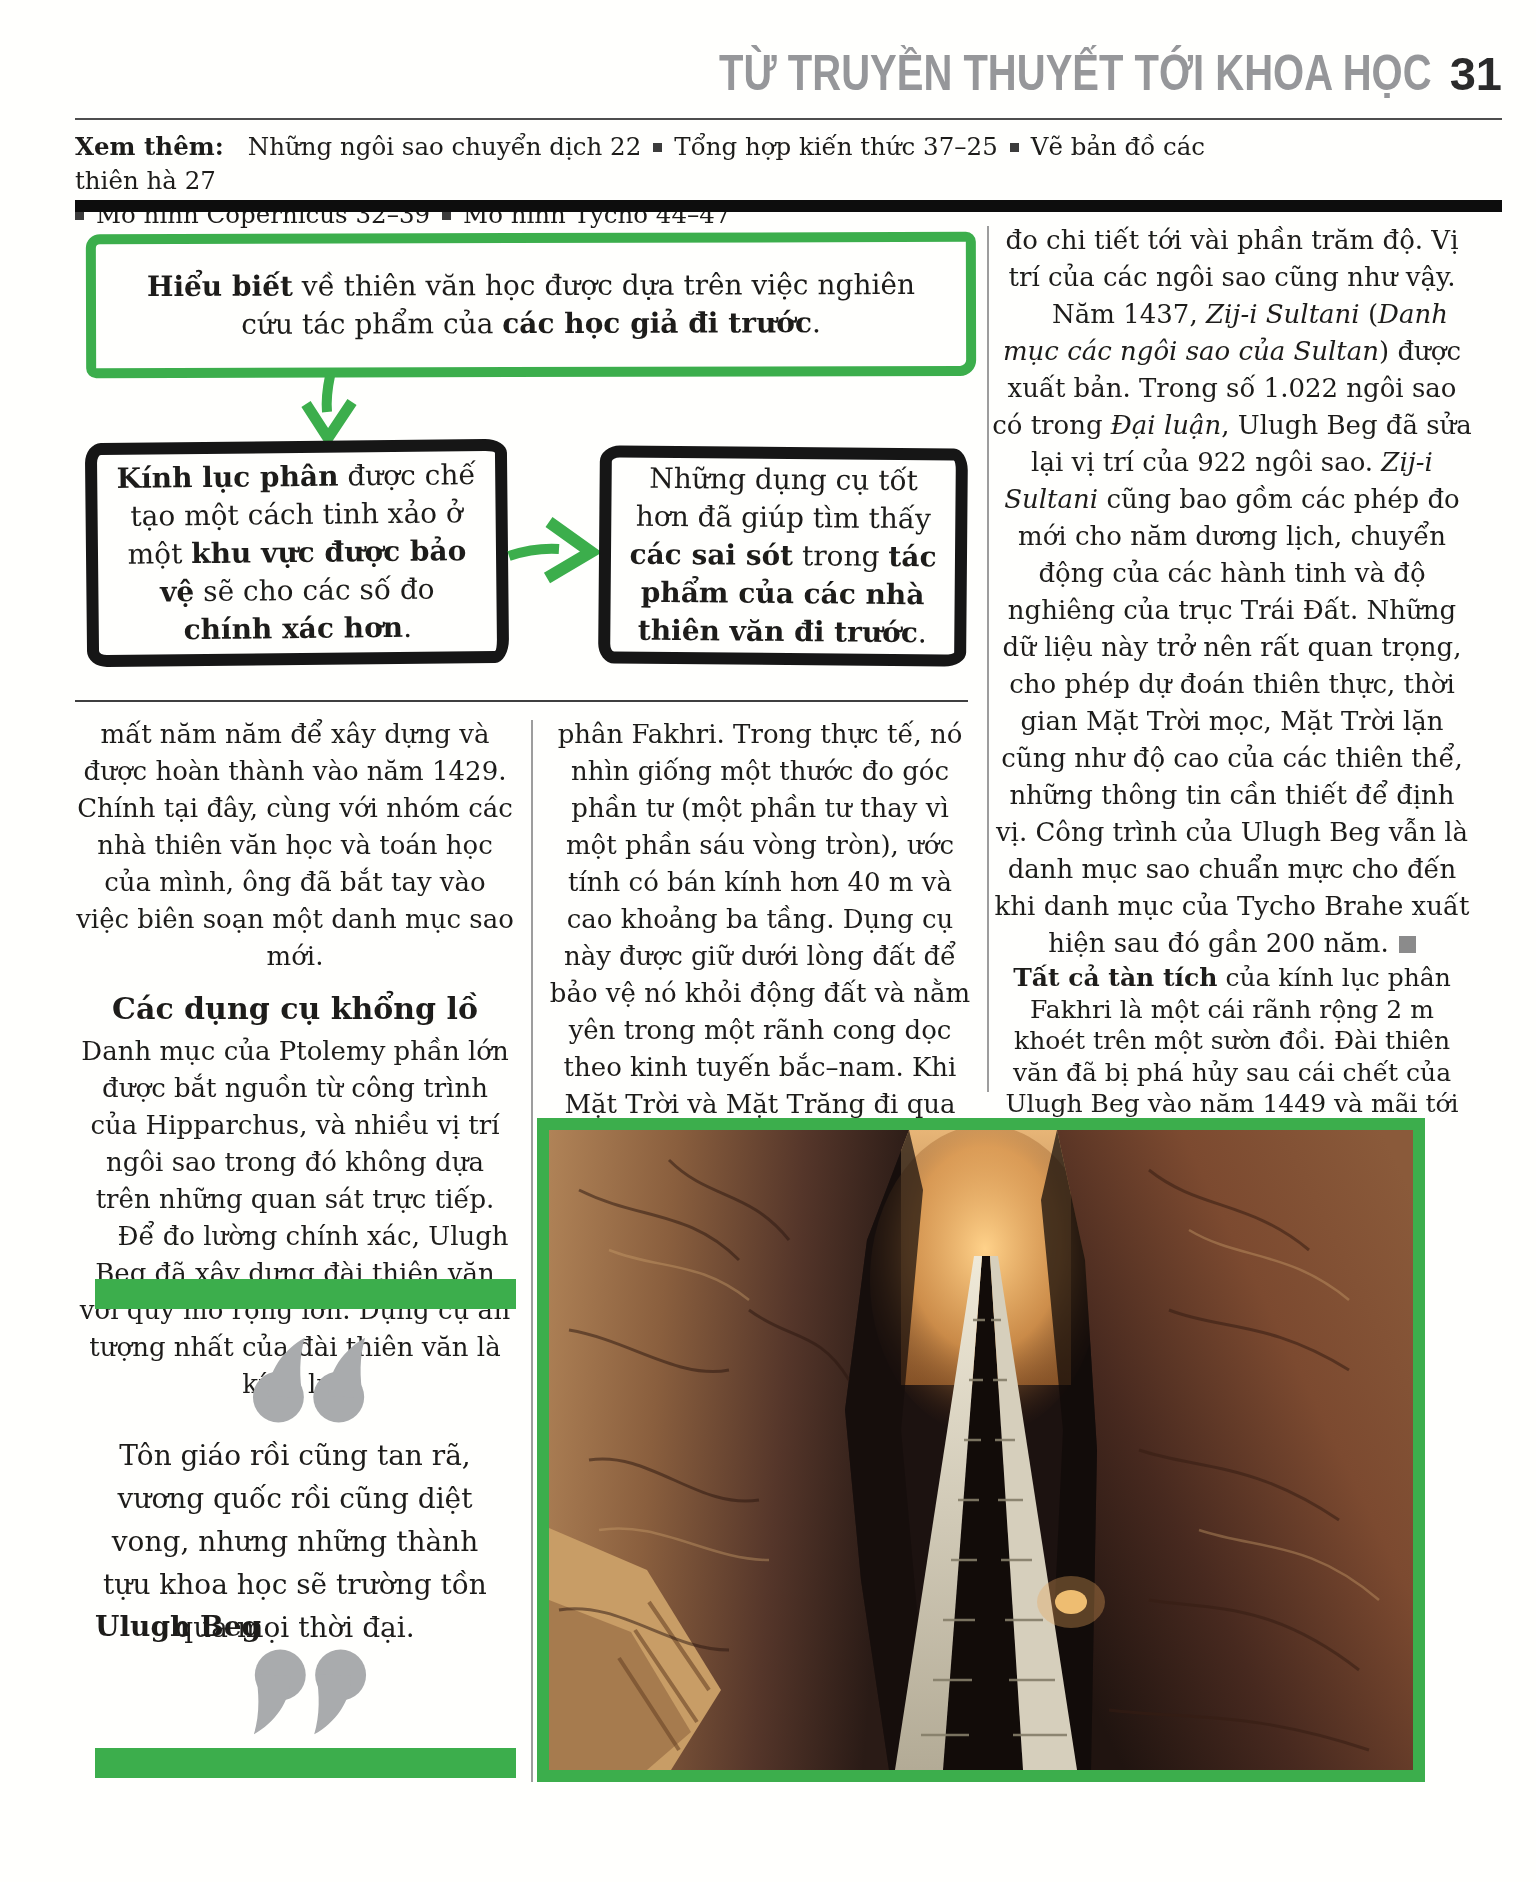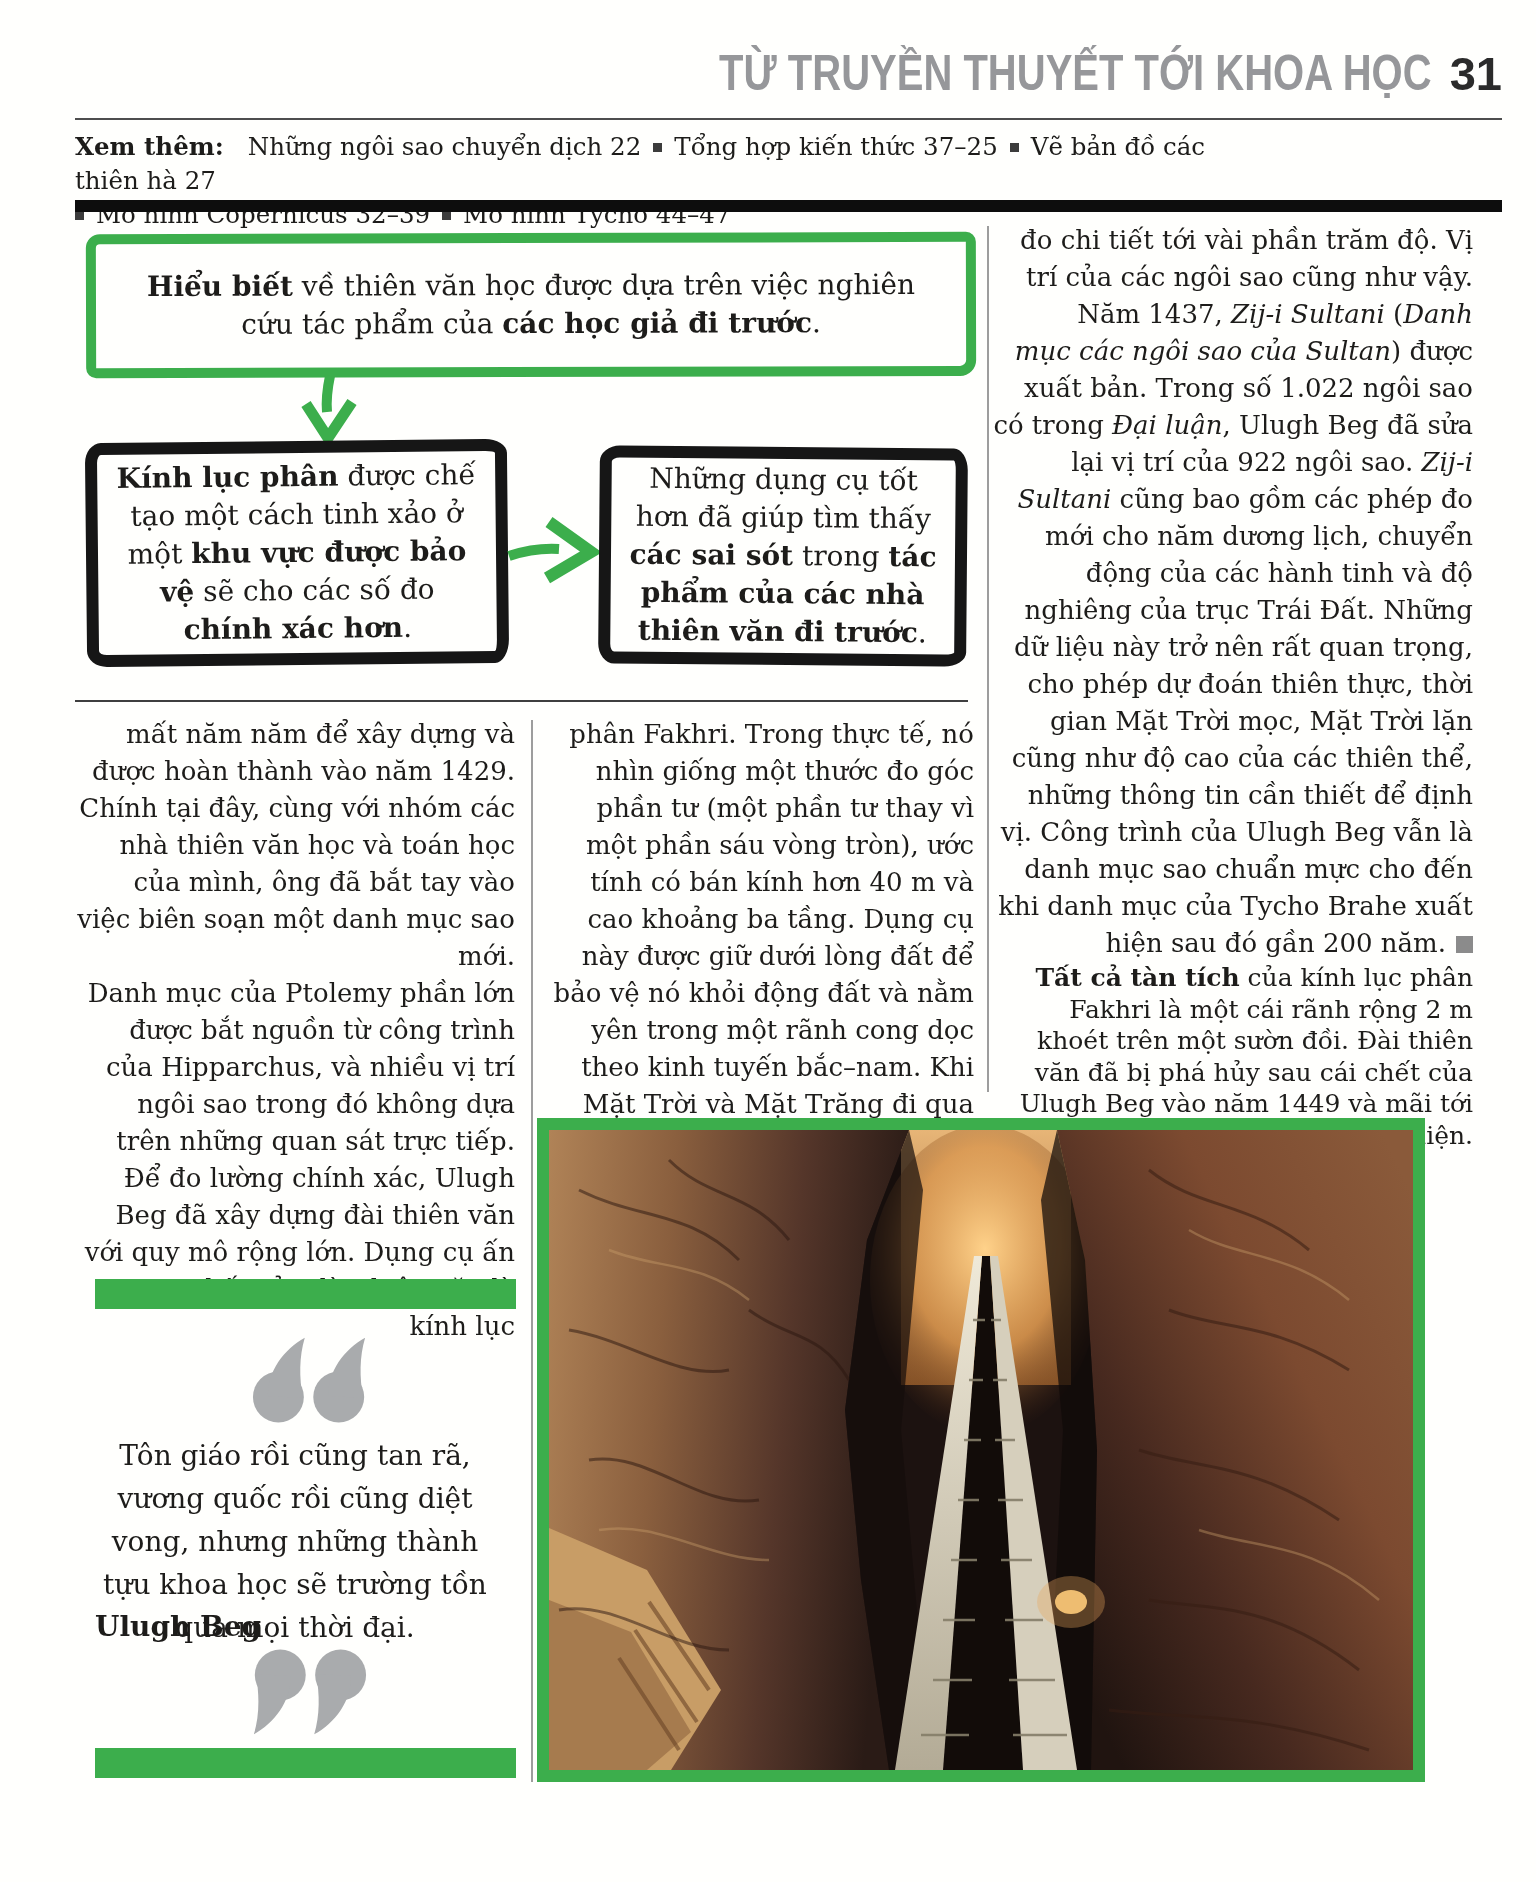--- a/index.html
+++ b/index.html
@@ -28,21 +28,21 @@
               border-radius:16px 22px 14px 20px / 20px 14px 24px 16px;padding:4px 18px;transform:rotate(-.6deg);}
   .fc-black-r{left:599px;top:447px;width:368px;height:218px;border:12px solid #161616;
               border-radius:20px 14px 22px 16px / 16px 22px 14px 20px;padding:4px 10px;transform:rotate(.5deg);}
   .arrow{position:absolute;}
   .rule-mid{position:absolute;left:75px;top:700px;width:893px;height:2px;background:#3f3f3f;}
 
   
   .vdiv{position:absolute;width:2px;background:#9d9d9d;}
   .vdiv1{left:531px;top:720px;height:1062px;}
   .vdiv2{left:987px;top:226px;height:866px;}
-  .col{position:absolute;font-size:26px;line-height:37px;text-align:right;}
+  .col{position:absolute;font-size:26px;line-height:37px;text-align:center;}
   .col p{margin:0;}
   .col .indent{text-indent:36px;}
   .col-left{left:75px;top:716px;width:440px;}
   .col-mid{left:546px;top:716px;width:428px;}
   .col-right{left:991px;top:222px;width:482px;}
   .col h3{font-size:30px;line-height:36px;margin:16px 0 6px 0;}
   .caption{margin-top:30px;font-size:25px;line-height:31.5px;}
   .endsq{display:inline-block;width:17px;height:17px;background:#8b8b8b;margin-left:10px;vertical-align:-1px;}
 
   
@@ -103,20 +103,21 @@
   <div class="fc-box fc-black-r">
     <span><span>Những dụng cụ tốt hơn đã giúp tìm thấy </span><b>các sai sót</b><span> trong </span><b>tác phẩm của các nhà thiên văn đi trước</b><span>.</span></span>
   </div>
 
   <div class="rule-mid"></div>
   <div class="vdiv vdiv1"></div>
   <div class="vdiv vdiv2"></div>
 
   <div class="col col-left">
     <p>mất năm năm để xây dựng và được hoàn thành vào năm 1429. Chính tại đây, cùng với nhóm các nhà thiên văn học và toán học của mình, ông đã bắt tay vào việc biên soạn một danh mục sao mới.</p>
+    <h3>Các dụng cụ khổng lồ</h3>
     <p>Danh mục của Ptolemy phần lớn được bắt nguồn từ công trình của Hipparchus, và nhiều vị trí ngôi sao trong đó không dựa trên những quan sát trực tiếp.</p>
     <p class="indent">Để đo lường chính xác, Ulugh Beg đã xây dựng đài thiên văn với quy mô rộng lớn. Dụng cụ ấn tượng nhất của đài thiên văn là kính lục</p>
   </div>
 
   <div class="col col-mid">
     <p>phân Fakhri. Trong thực tế, nó nhìn giống một thước đo góc phần tư (một phần tư thay vì một phần sáu vòng tròn), ước tính có bán kính hơn 40 m và cao khoảng ba tầng. Dụng cụ này được giữ dưới lòng đất để bảo vệ nó khỏi động đất và nằm yên trong một rãnh cong dọc theo kinh tuyến bắc–nam. Khi Mặt Trời và Mặt Trăng đi qua phía trên, ánh sáng của chúng hội tụ vào rãnh tối và vị trí của chúng có thể được</p>
   </div>
 
   <div class="col col-right">
     <p>đo chi tiết tới vài phần trăm độ. Vị trí của các ngôi sao cũng như vậy.</p>

